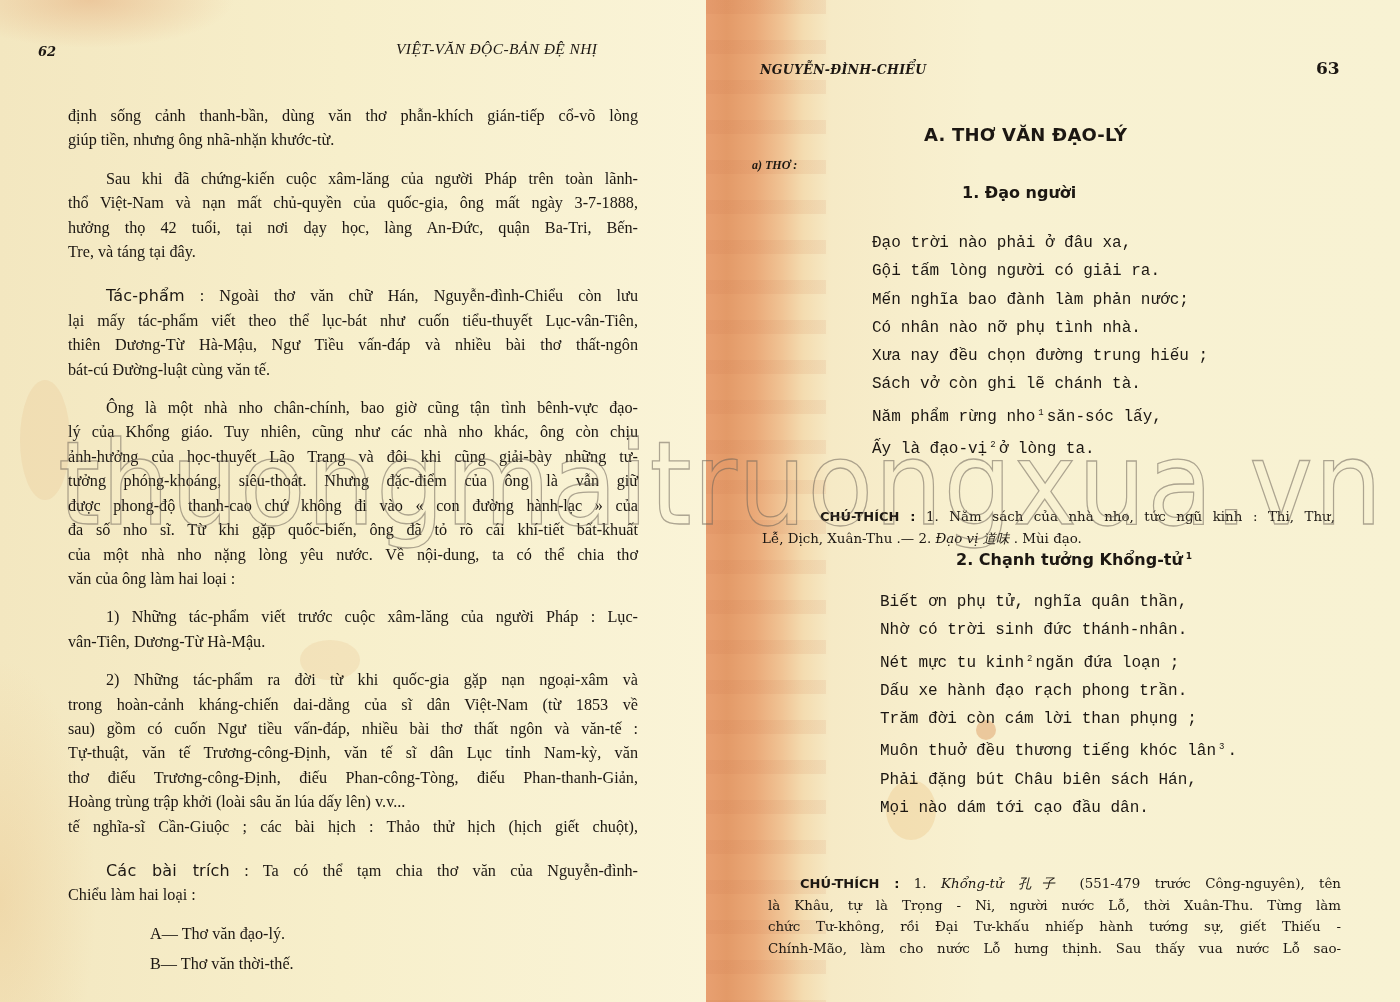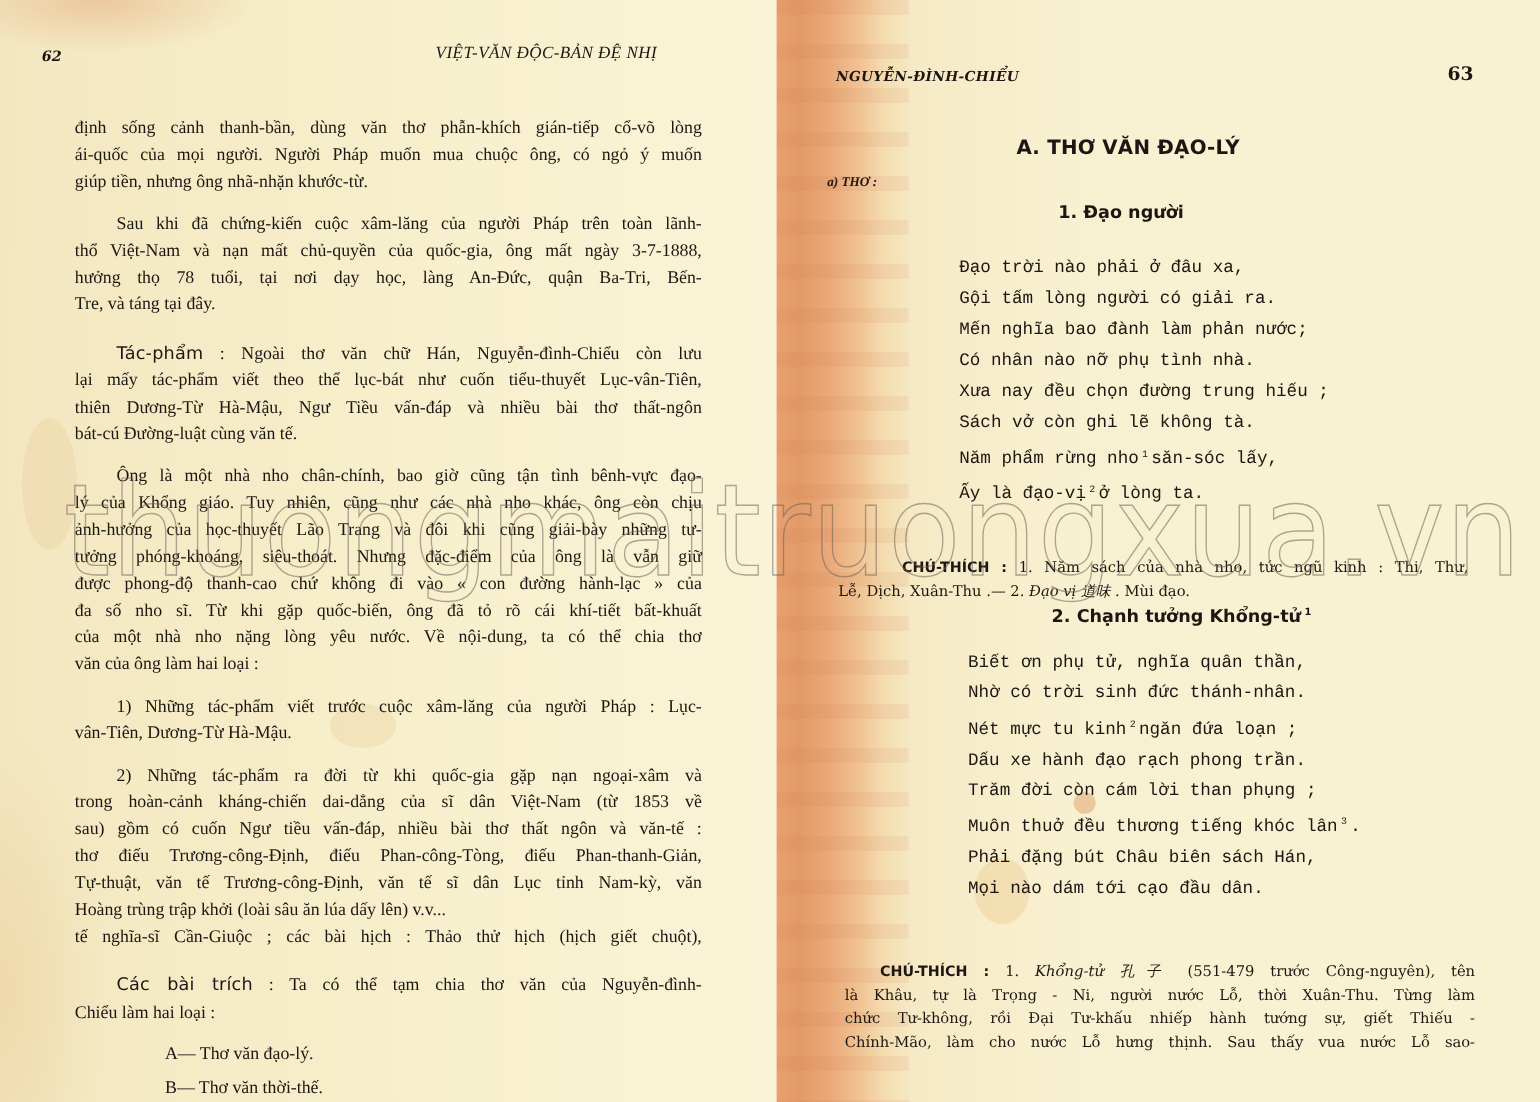--- a/index.html
+++ b/index.html
@@ -74,28 +74,27 @@
 <div class="page page-left">
   <div class="stain" style="left:300px;top:640px;width:60px;height:40px;background:rgba(230,190,140,0.25);"></div>
   <div class="stain" style="left:20px;top:380px;width:50px;height:120px;background:rgba(230,190,140,0.25);"></div>
 
   <span class="abs pnum-left">62</span>
   <span class="abs running-left">VIỆT-VĂN ĐỘC-BẢN ĐỆ NHỊ</span>
 
   <div class="body-left">
     <p>
       <span class="ln">định sống cảnh thanh-bần, dùng văn thơ phẫn-khích gián-tiếp cổ-võ lòng</span>
-      <span class="ln">ái-quốc của mọi người. Người Pháp muốn mua chuộc ông, có ngỏ ý muốn</span>
       <span class="ln last">giúp tiền, nhưng ông nhã-nhặn khước-từ.</span>
     </p>
     <div class="gap"></div>
     <p>
       <span class="ln" style="padding-left:38px">Sau khi đã chứng-kiến cuộc xâm-lăng của người Pháp trên toàn lãnh-</span>
       <span class="ln">thổ Việt-Nam và nạn mất chủ-quyền của quốc-gia, ông mất ngày 3-7-1888,</span>
-      <span class="ln">hưởng thọ 78 tuổi, tại nơi dạy học, làng An-Đức, quận Ba-Tri, Bến-</span>
+      <span class="ln">hưởng thọ 42 tuổi, tại nơi dạy học, làng An-Đức, quận Ba-Tri, Bến-</span>
       <span class="ln last">Tre, và táng tại đây.</span>
     </p>
     <div class="gap-lg"></div>
     <p>
       <span class="ln" style="padding-left:38px"><span class="lbl">Tác-phẩm</span><span> : Ngoài thơ văn chữ Hán, Nguyễn-đình-Chiểu còn lưu</span></span>
       <span class="ln">lại mấy tác-phẩm viết theo thể lục-bát như cuốn tiểu-thuyết Lục-vân-Tiên,</span>
       <span class="ln">thiên Dương-Từ Hà-Mậu, Ngư Tiều vấn-đáp và nhiều bài thơ thất-ngôn</span>
       <span class="ln last">bát-cú Đường-luật cùng văn tế.</span>
     </p>
     <div class="gap"></div>
@@ -112,22 +111,22 @@
     <div class="gap"></div>
     <p>
       <span class="ln" style="padding-left:38px">1) Những tác-phẩm viết trước cuộc xâm-lăng của người Pháp : Lục-</span>
       <span class="ln last">vân-Tiên, Dương-Từ Hà-Mậu.</span>
     </p>
     <div class="gap"></div>
     <p>
       <span class="ln" style="padding-left:38px">2) Những tác-phẩm ra đời từ khi quốc-gia gặp nạn ngoại-xâm và</span>
       <span class="ln">trong hoàn-cảnh kháng-chiến dai-dẳng của sĩ dân Việt-Nam (từ 1853 về</span>
       <span class="ln">sau) gồm có cuốn Ngư tiều vấn-đáp, nhiều bài thơ thất ngôn và văn-tế :</span>
+      <span class="ln">Tự-thuật, văn tế Trương-công-Định, văn tế sĩ dân Lục tỉnh Nam-kỳ, văn</span>
       <span class="ln">thơ điếu Trương-công-Định, điếu Phan-công-Tòng, điếu Phan-thanh-Giản,</span>
-      <span class="ln">Tự-thuật, văn tế Trương-công-Định, văn tế sĩ dân Lục tỉnh Nam-kỳ, văn</span>
       <span class="ln last">Hoàng trùng trập khởi (loài sâu ăn lúa dấy lên) v.v...</span>
       <span class="ln">tế nghĩa-sĩ Cần-Giuộc ; các bài hịch : Thảo thử hịch (hịch giết chuột),</span>
     </p>
     <div class="gap-lg"></div>
     <p>
       <span class="ln" style="padding-left:38px"><span class="lbl">Các bài trích</span><span> : Ta có thể tạm chia thơ văn của Nguyễn-đình-</span></span>
       <span class="ln last">Chiểu làm hai loại :</span>
     </p>
     <div class="gap"></div>
     <p class="abc">A— Thơ văn đạo-lý.</p>
@@ -146,21 +145,21 @@
 <span class="abs section-title">A. THƠ VĂN ĐẠO-LÝ</span>
 <span class="abs subhead">a) THƠ :</span>
 
 <span class="abs poem-title" style="left:962px;top:183px;">1. Đạo người</span>
 <div class="poem" style="left:872px;top:229px;">
   <div>Đạo trời nào phải ở đâu xa,</div>
   <div>Gội tấm lòng người có giải ra.</div>
   <div>Mến nghĩa bao đành làm phản nước;</div>
   <div>Có nhân nào nỡ phụ tình nhà.</div>
   <div>Xưa nay đều chọn đường trung hiếu ;</div>
-  <div>Sách vở còn ghi lẽ không tà.</div>
+  <div>Sách vở còn ghi lẽ chánh tà.</div>
   <div><span>Năm phẩm rừng nho</span><sup class="fn">1</sup><span>săn-sóc lấy,</span></div>
   <div><span>Ấy là đạo-vị</span><sup class="fn">2</sup><span>ở lòng ta.</span></div>
 </div>
 
 <div class="note" style="left:762px;top:473px;">
   <span class="ln" style="padding-left:58px"><span class="hd">CHÚ-THÍCH :</span> <span>1. Năm sách của nhà nho, tức ngũ kinh : Thi, Thư,</span></span>
   <span class="ln last"><span>Lễ, Dịch, Xuân-Thu .— 2. </span><i>Đạo vị 道味</i><span> . Mùi đạo.</span></span>
 </div>
 
 <span class="abs poem-title" style="left:920px;top:550px;margin-left:36px;"><span>2. Chạnh tưởng Khổng-tử</span><sup class="fn">1</sup></span>

